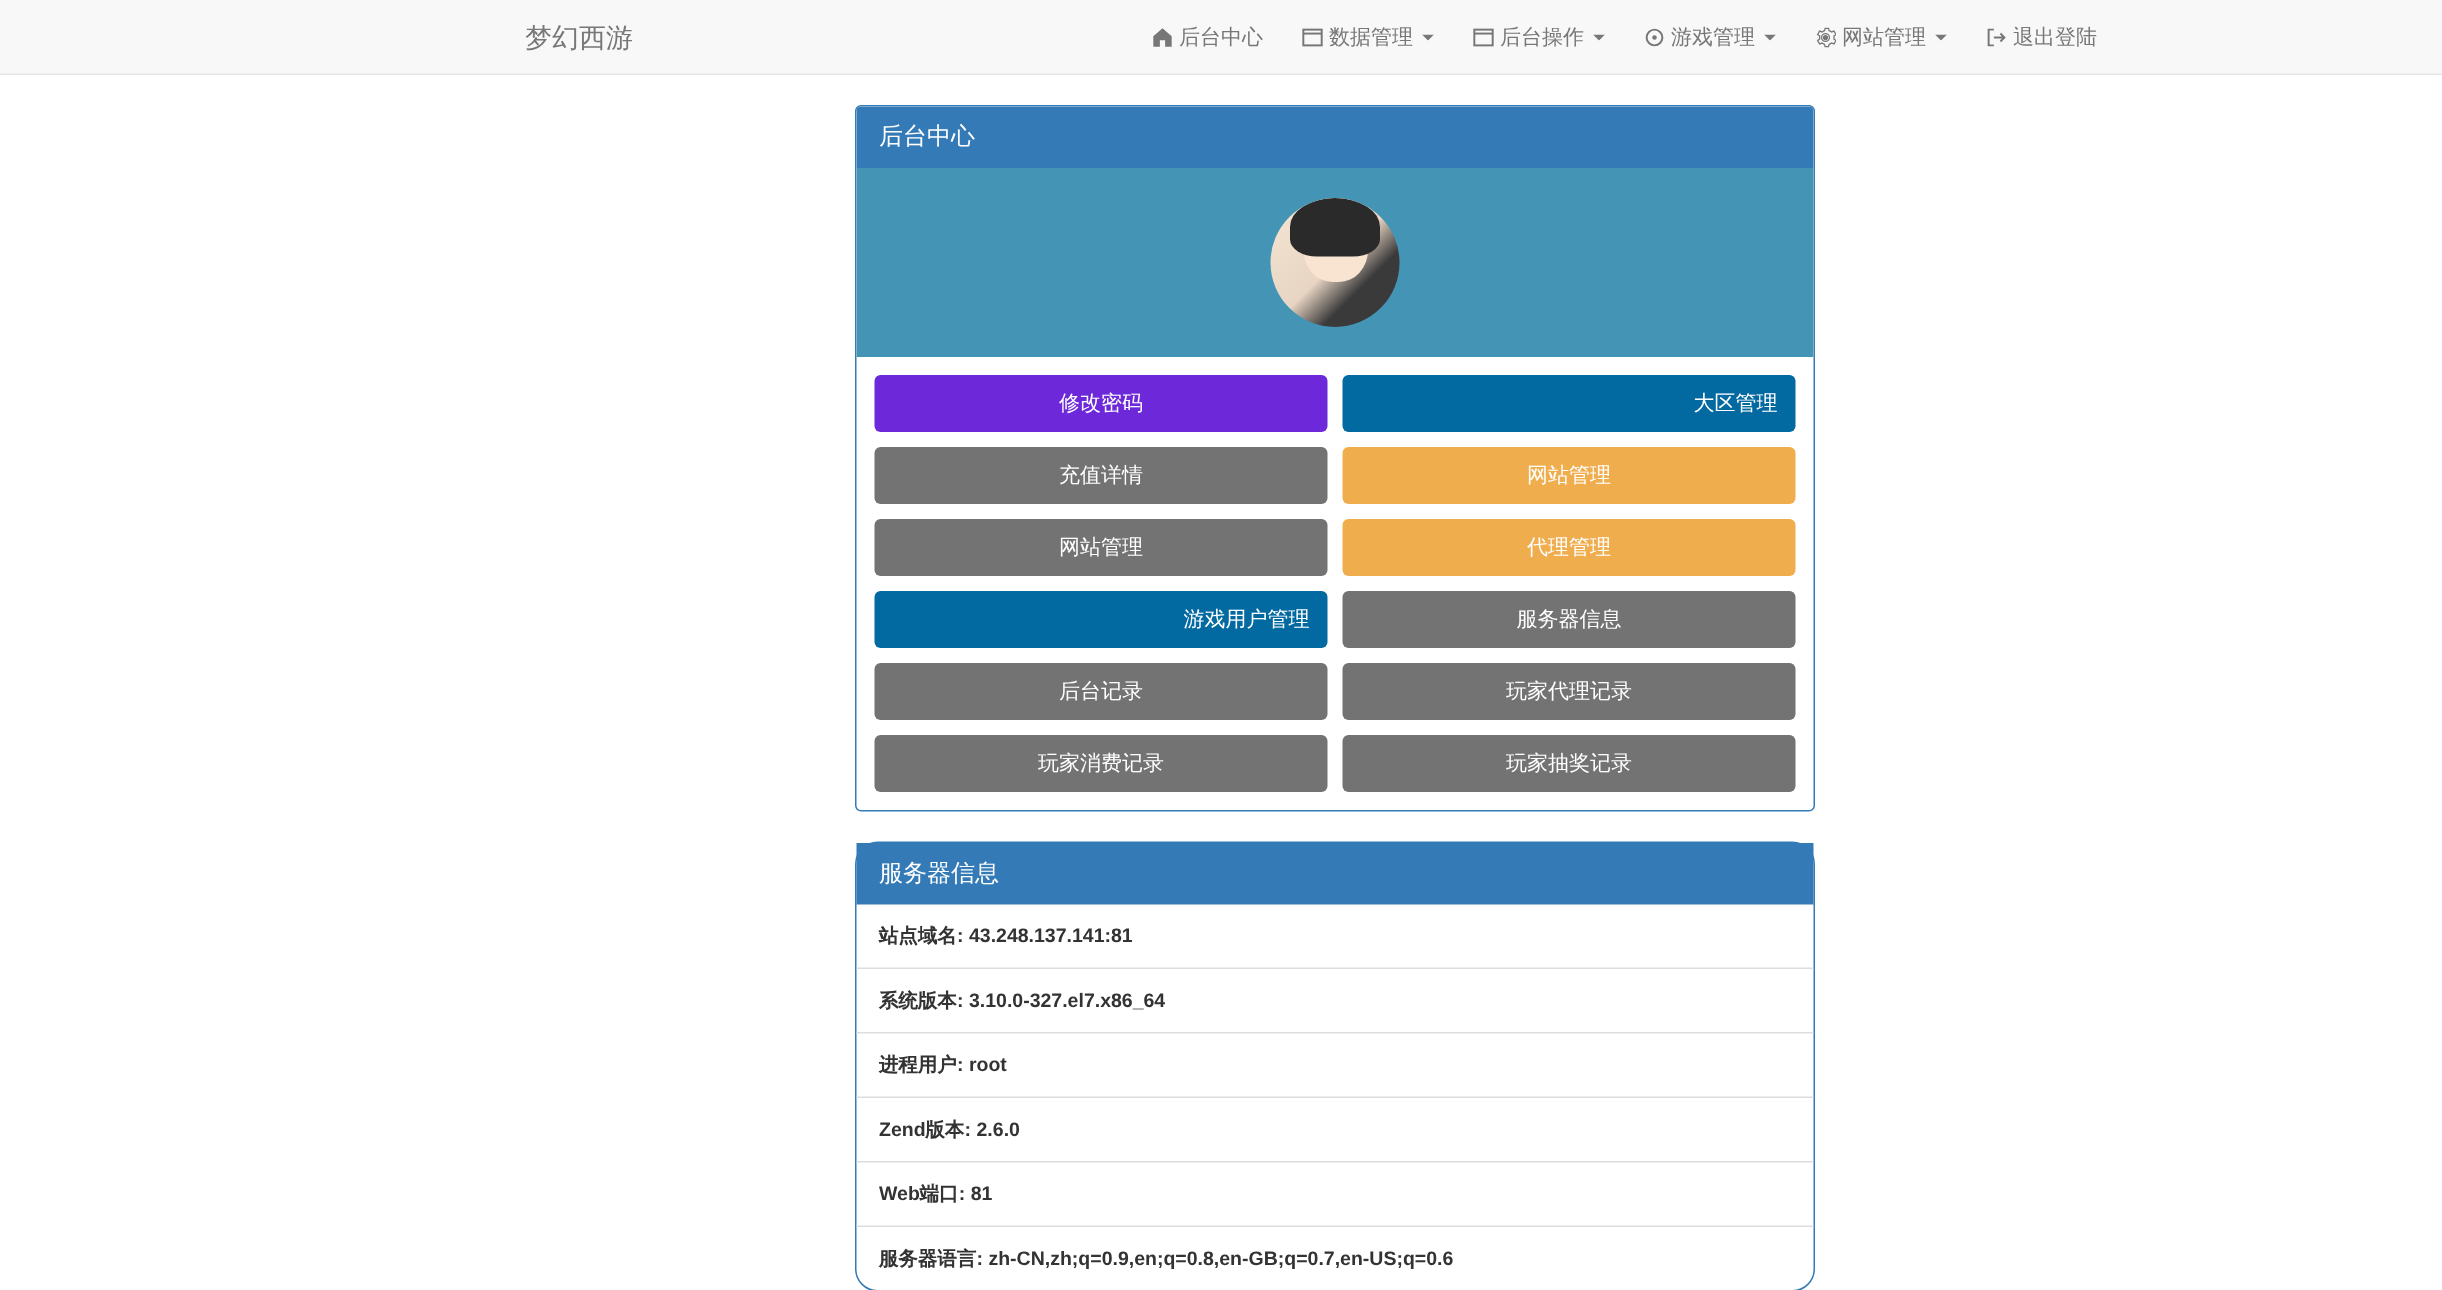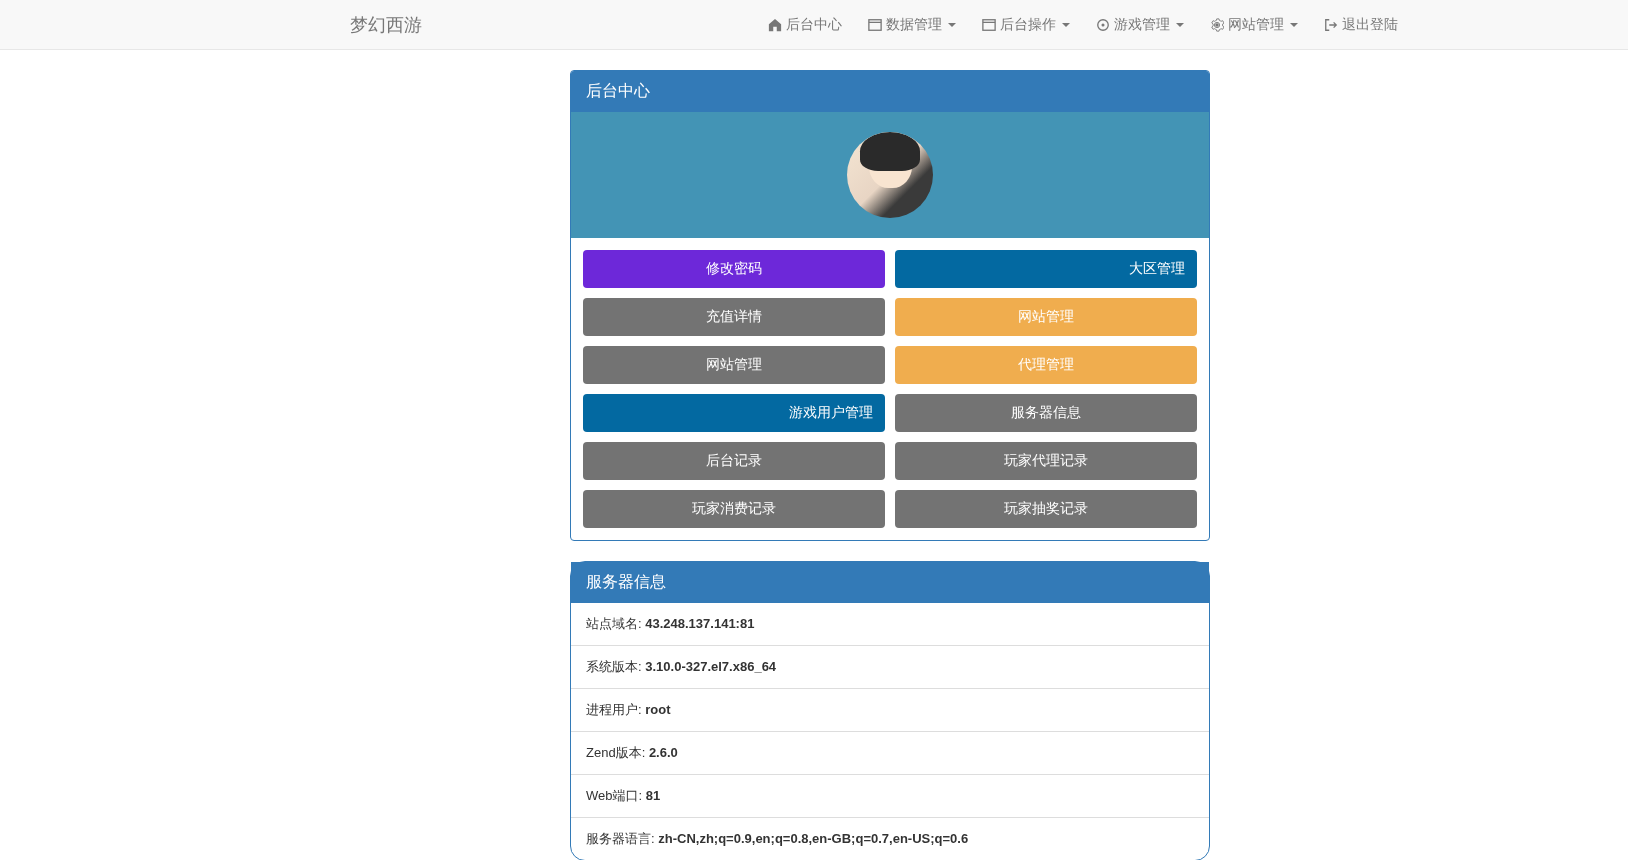--- a/index.html
+++ b/index.html
@@ -144,21 +144,21 @@
     }
     .server-item {
       padding: 12px 15px;
       border-bottom: 1px solid #ddd;
       font-size: 13px;
     }
     .server-item:last-child {
       border-bottom: none;
     }
     .server-label {
-      font-weight: normal;
+      font-weight: bold;
       display: inline;
     }
     .server-value {
       font-weight: bold;
       display: inline;
       margin-left: 0;
     }
     svg { display: block; }
   </style>
 </head>

